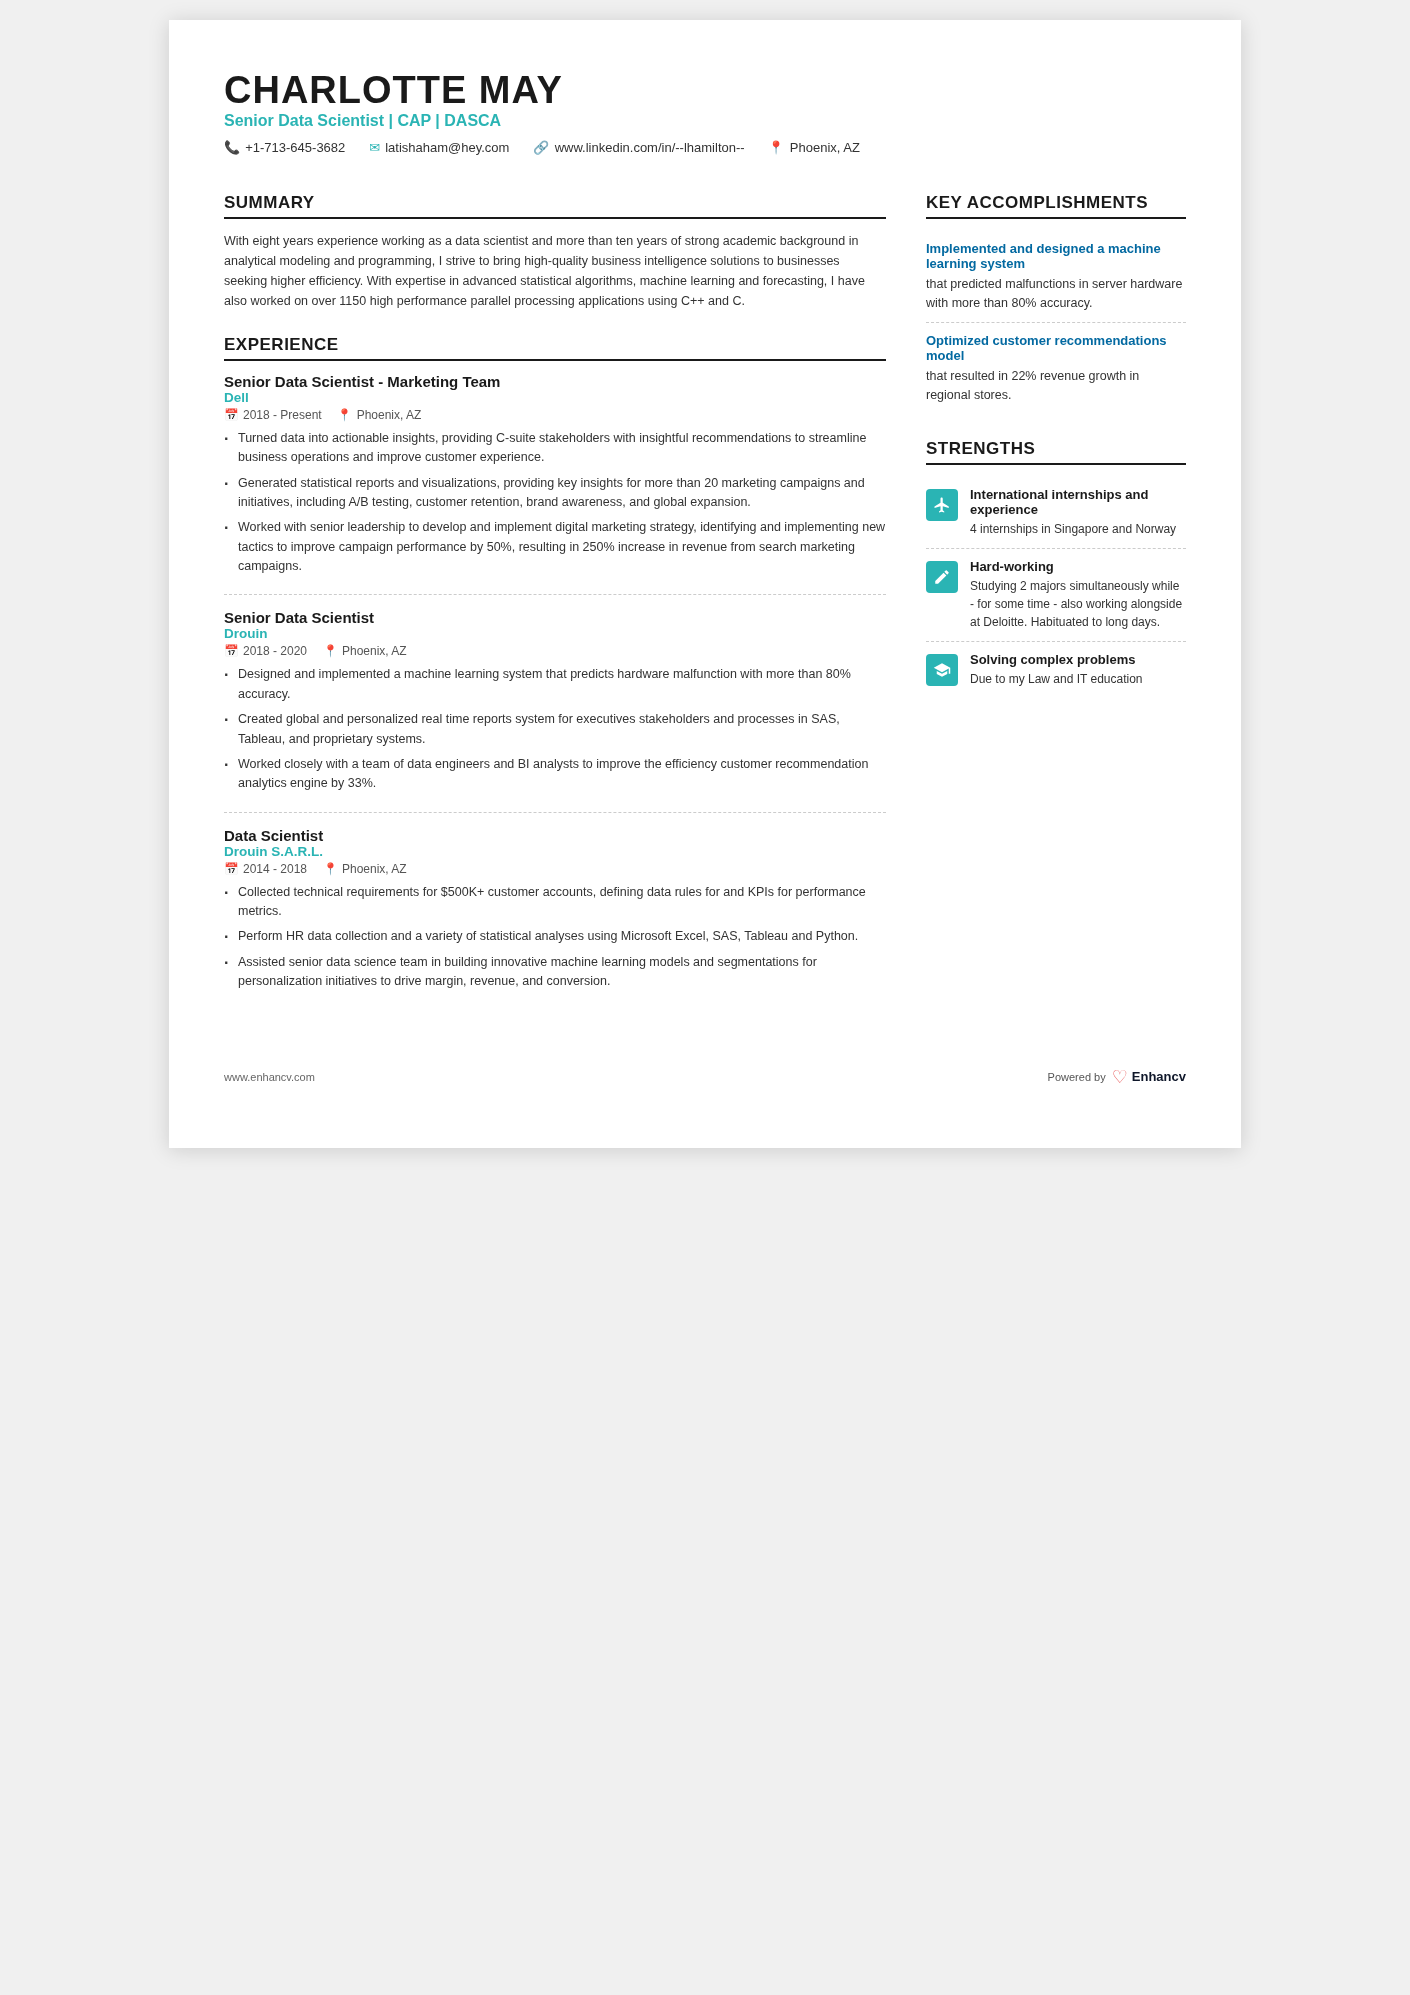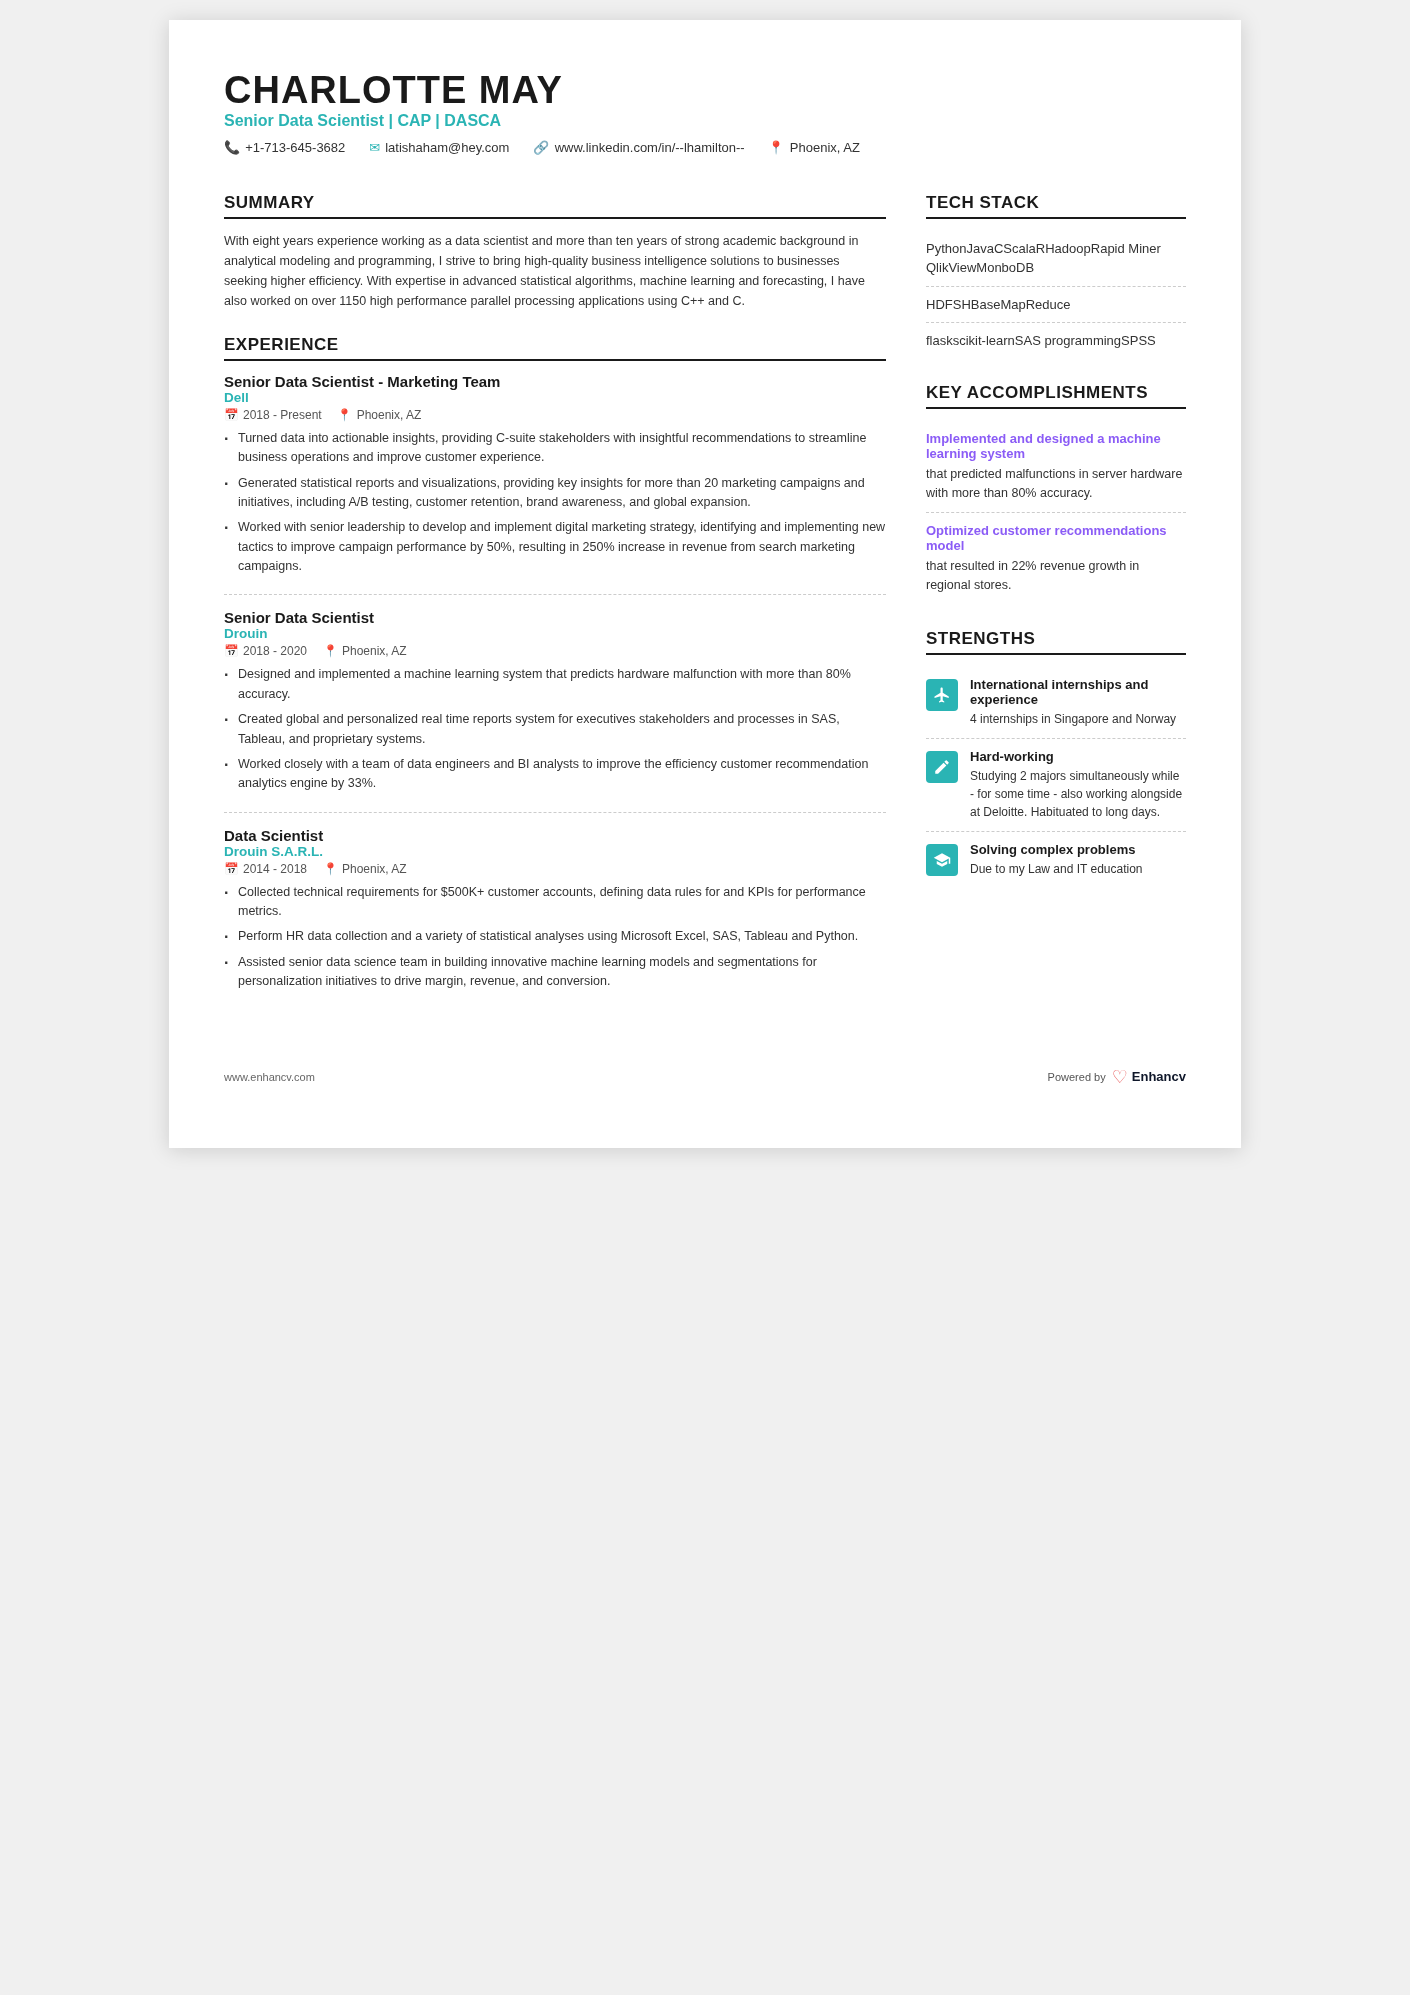--- a/index.html
+++ b/index.html
@@ -139,21 +139,21 @@
     .tech-stack-row:last-child { border-bottom: none; }
     
     .accomplishment {
       padding: 10px 0;
       border-bottom: 1px dashed #ccc;
     }
     .accomplishment:last-child { border-bottom: none; }
     .accomplishment-title {
       font-size: 13px;
       font-weight: 700;
-      color: #8b5cf6;
+      color: #0369a1;
       margin-bottom: 4px;
     }
     .accomplishment-text {
       font-size: 12.5px;
       color: #333;
       line-height: 1.5;
     }
     
     .strength-item {
       display: flex;
@@ -323,26 +323,20 @@
             <li>Perform HR data collection and a variety of statistical analyses using Microsoft Excel, SAS, Tableau and Python.</li>
             <li>Assisted senior data science team in building innovative machine learning models and segmentations for personalization initiatives to drive margin, revenue, and conversion.</li>
           </ul>
         </div>
 
       </div>
     </div>
 
     <div class="right-col">
 
-      <div class="section">
-        <div class="section-title">TECH STACK</div>
-        <div class="tech-stack-row">PythonJavaCScalaRHadoopRapid Miner QlikViewMonboDB</div>
-        <div class="tech-stack-row">HDFSHBaseMapReduce</div>
-        <div class="tech-stack-row">flaskscikit-learnSAS programmingSPSS</div>
-      </div>
 
       <div class="section">
         <div class="section-title">KEY ACCOMPLISHMENTS</div>
         <div class="accomplishment">
           <div class="accomplishment-title">Implemented and designed a machine learning system</div>
           <div class="accomplishment-text">that predicted malfunctions in server hardware with more than 80% accuracy.</div>
         </div>
         <div class="accomplishment">
           <div class="accomplishment-title">Optimized customer recommendations model</div>
           <div class="accomplishment-text">that resulted in 22% revenue growth in regional stores.</div>

